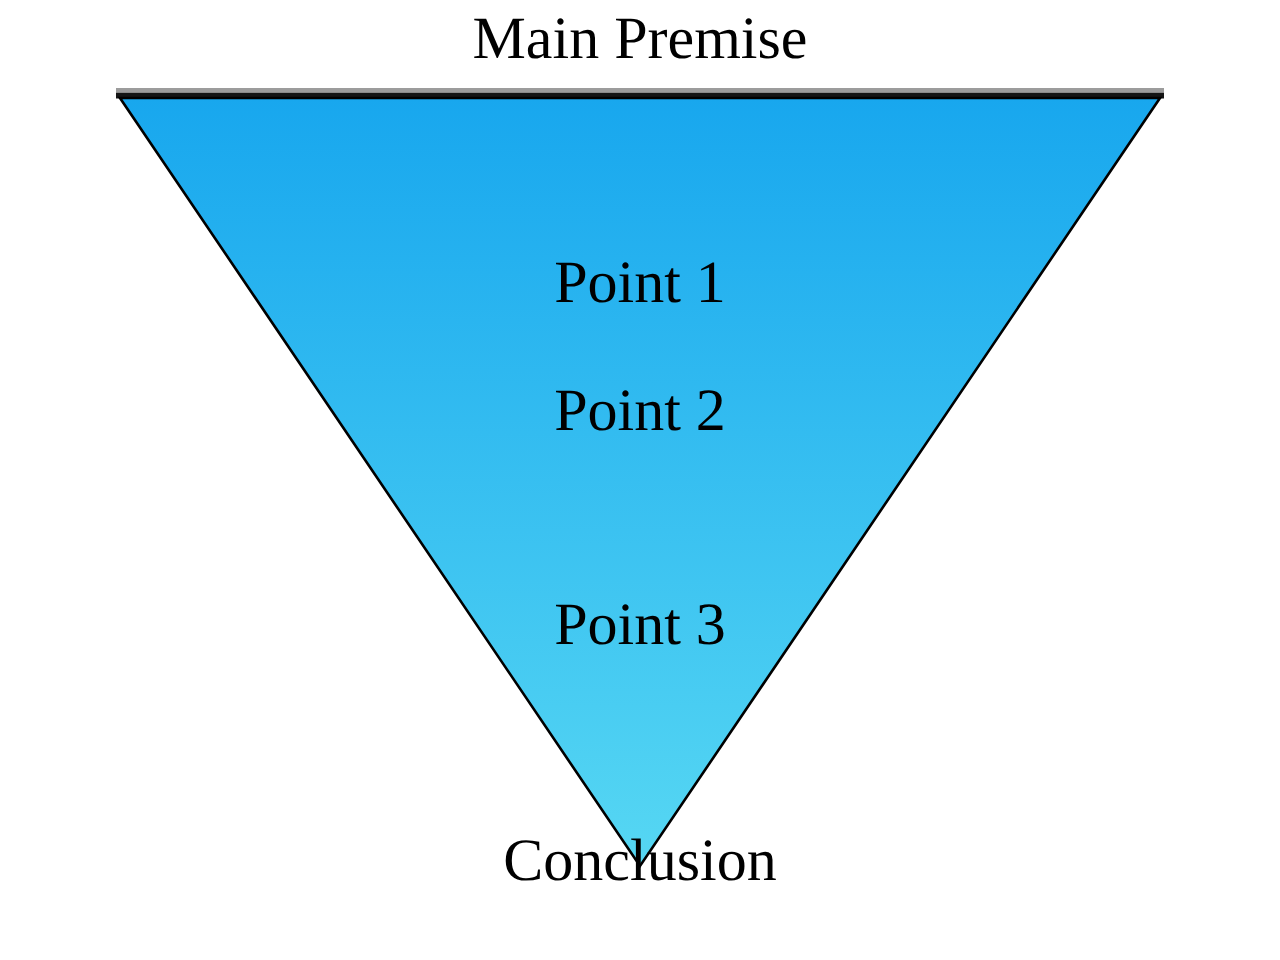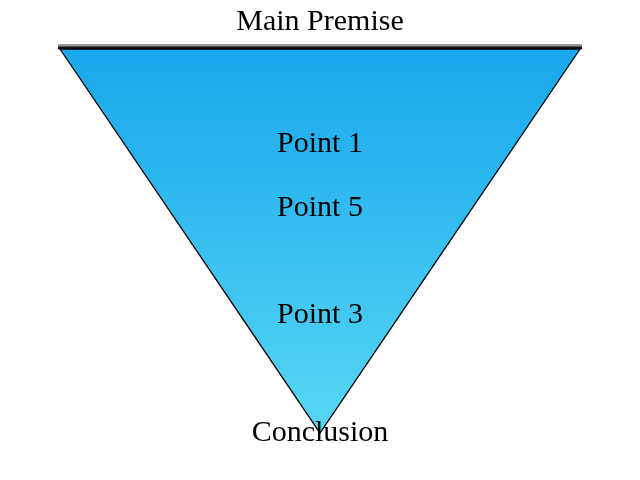--- a/index.html
+++ b/index.html
@@ -60,19 +60,19 @@
     <line id="edge-highlight" x1="58" y1="45" x2="582" y2="45" stroke="#9c9c9c" stroke-width="2"></line>
     <line id="edge-dark" x1="58" y1="47.8" x2="582" y2="47.8" stroke="#141414" stroke-width="3"></line>
 
     <polygon id="triangle-poly" points="60,49 580,49 320,433" fill="url(#triangle-grad)" stroke="#000000" stroke-width="1.3" stroke-linejoin="miter"></polygon>
   </svg>
 
   <div class="label title-label">Main Premise</div>
 
   <div class="label level-1-label">Point 1</div>
 
-  <div class="label level-2-label">Point 5</div>
+  <div class="label level-2-label">Point 2</div>
 
   <div class="label level-3-label">Point 3</div>
 
   <div class="label conclusion-label">Conclusion</div>
 
 </div>
 
 </body></html>

